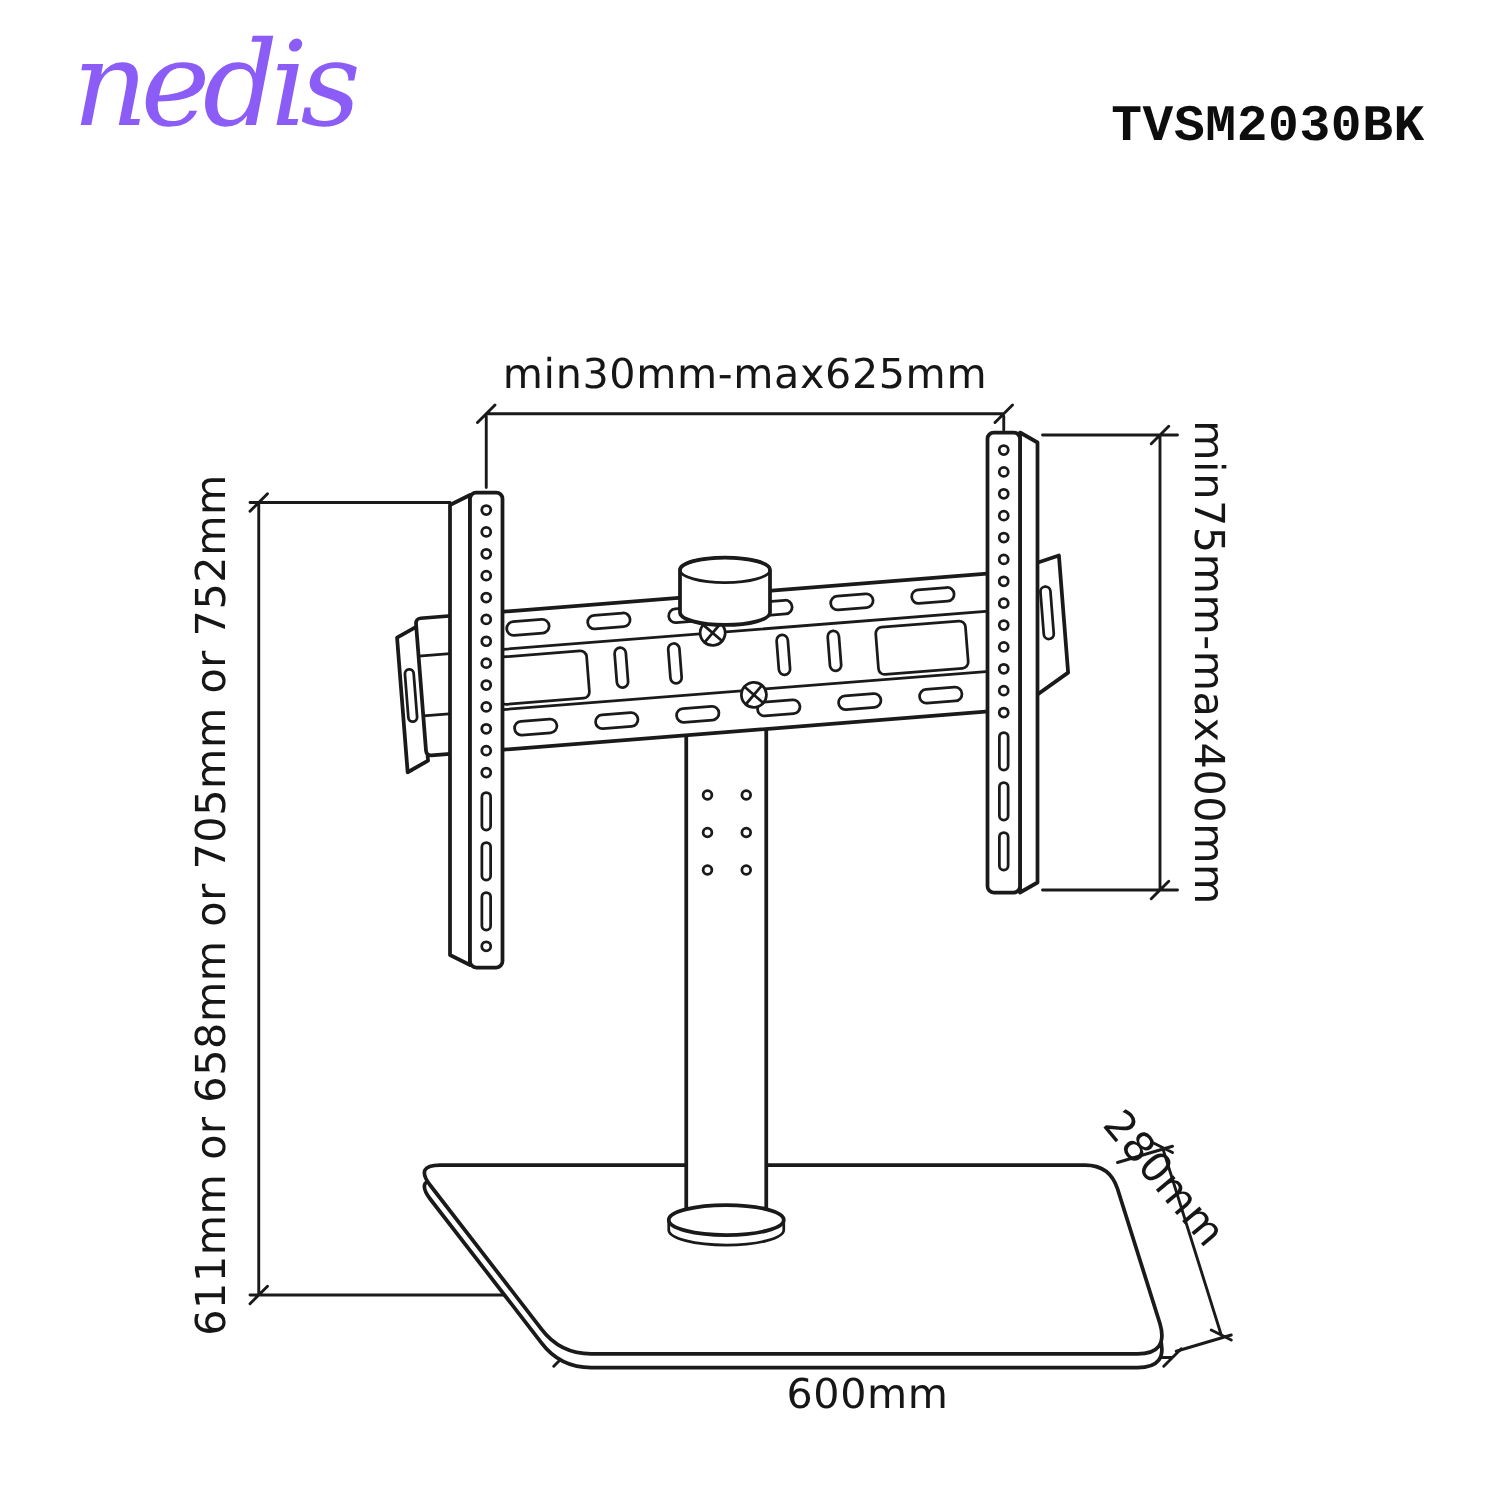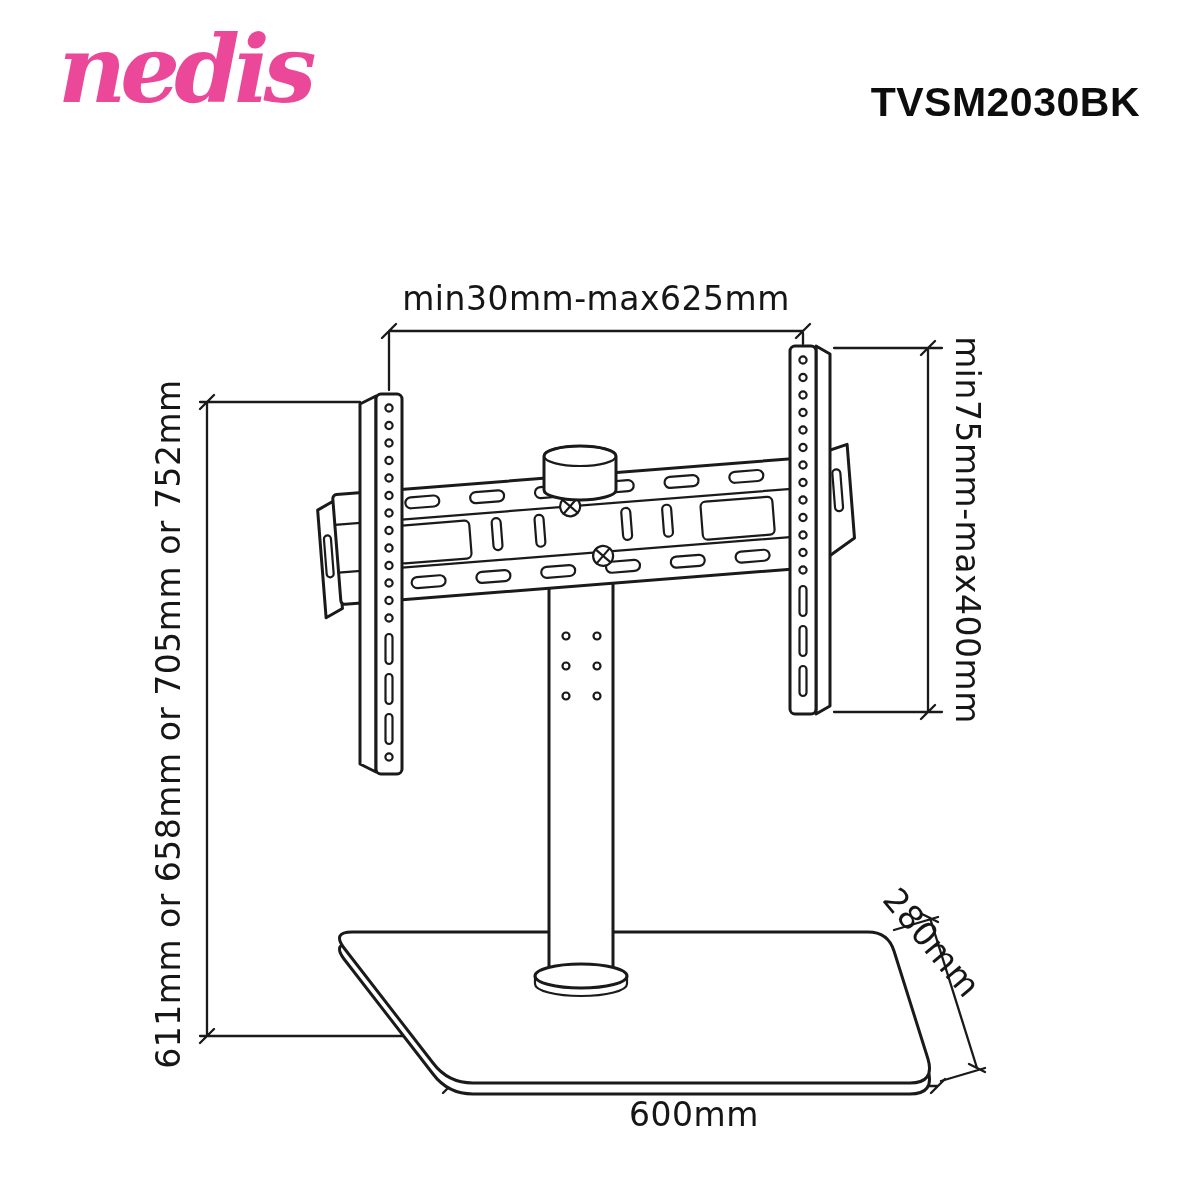--- a/index.html
+++ b/index.html
@@ -1,19 +1,19 @@
 <!DOCTYPE html>
 <html><head>
 <meta charset="utf-8">
 <style>
   html,body{margin:0;padding:0;width:1200px;height:1200px;background:#ffffff;overflow:hidden}
   .page{position:relative;width:1200px;height:1200px;font-family:"DejaVu Sans",sans-serif}
-  .brand{position:absolute;left:58px;top:22px;font-family:"DejaVu Serif",serif;font-style:italic;font-weight:700;
-         font-size:94px;line-height:1;color:#ec4899;letter-spacing:-6px}
-  .model{position:absolute;right:60px;top:82px;font-family:Liberation Sans, sans-serif;font-weight:700;
+  .brand{position:absolute;left:58px;top:22px;font-family:"DejaVu Serif",serif;font-style:italic;font-weight:400;
+         font-size:94px;line-height:1;color:#8b5cf6;letter-spacing:-6px}
+  .model{position:absolute;right:60px;top:82px;font-family:Liberation Mono, monospace;font-weight:700;
          font-size:41px;line-height:1;color:#0d0d0d;letter-spacing:.5px}
   svg.diagram{position:absolute;left:0;top:0}
   .ln  {fill:none;stroke:#1a1a1a;stroke-width:3;stroke-linecap:round;stroke-linejoin:round}
   .lnw {fill:#ffffff;stroke:#1a1a1a;stroke-width:3;stroke-linejoin:round}
   .lnt {fill:none;stroke:#1a1a1a;stroke-width:2.2;stroke-linecap:round}
   .lnwt{fill:#ffffff;stroke:#1a1a1a;stroke-width:2.2}
   .holes{fill:none;stroke:#1a1a1a;stroke-width:2.2}
   .dimline{fill:none;stroke:#1a1a1a;stroke-width:2.3;stroke-linecap:round}
   .dim-text{font-family:"DejaVu Sans",sans-serif;font-size:33px;fill:#161616;letter-spacing:.5px}
 </style>

